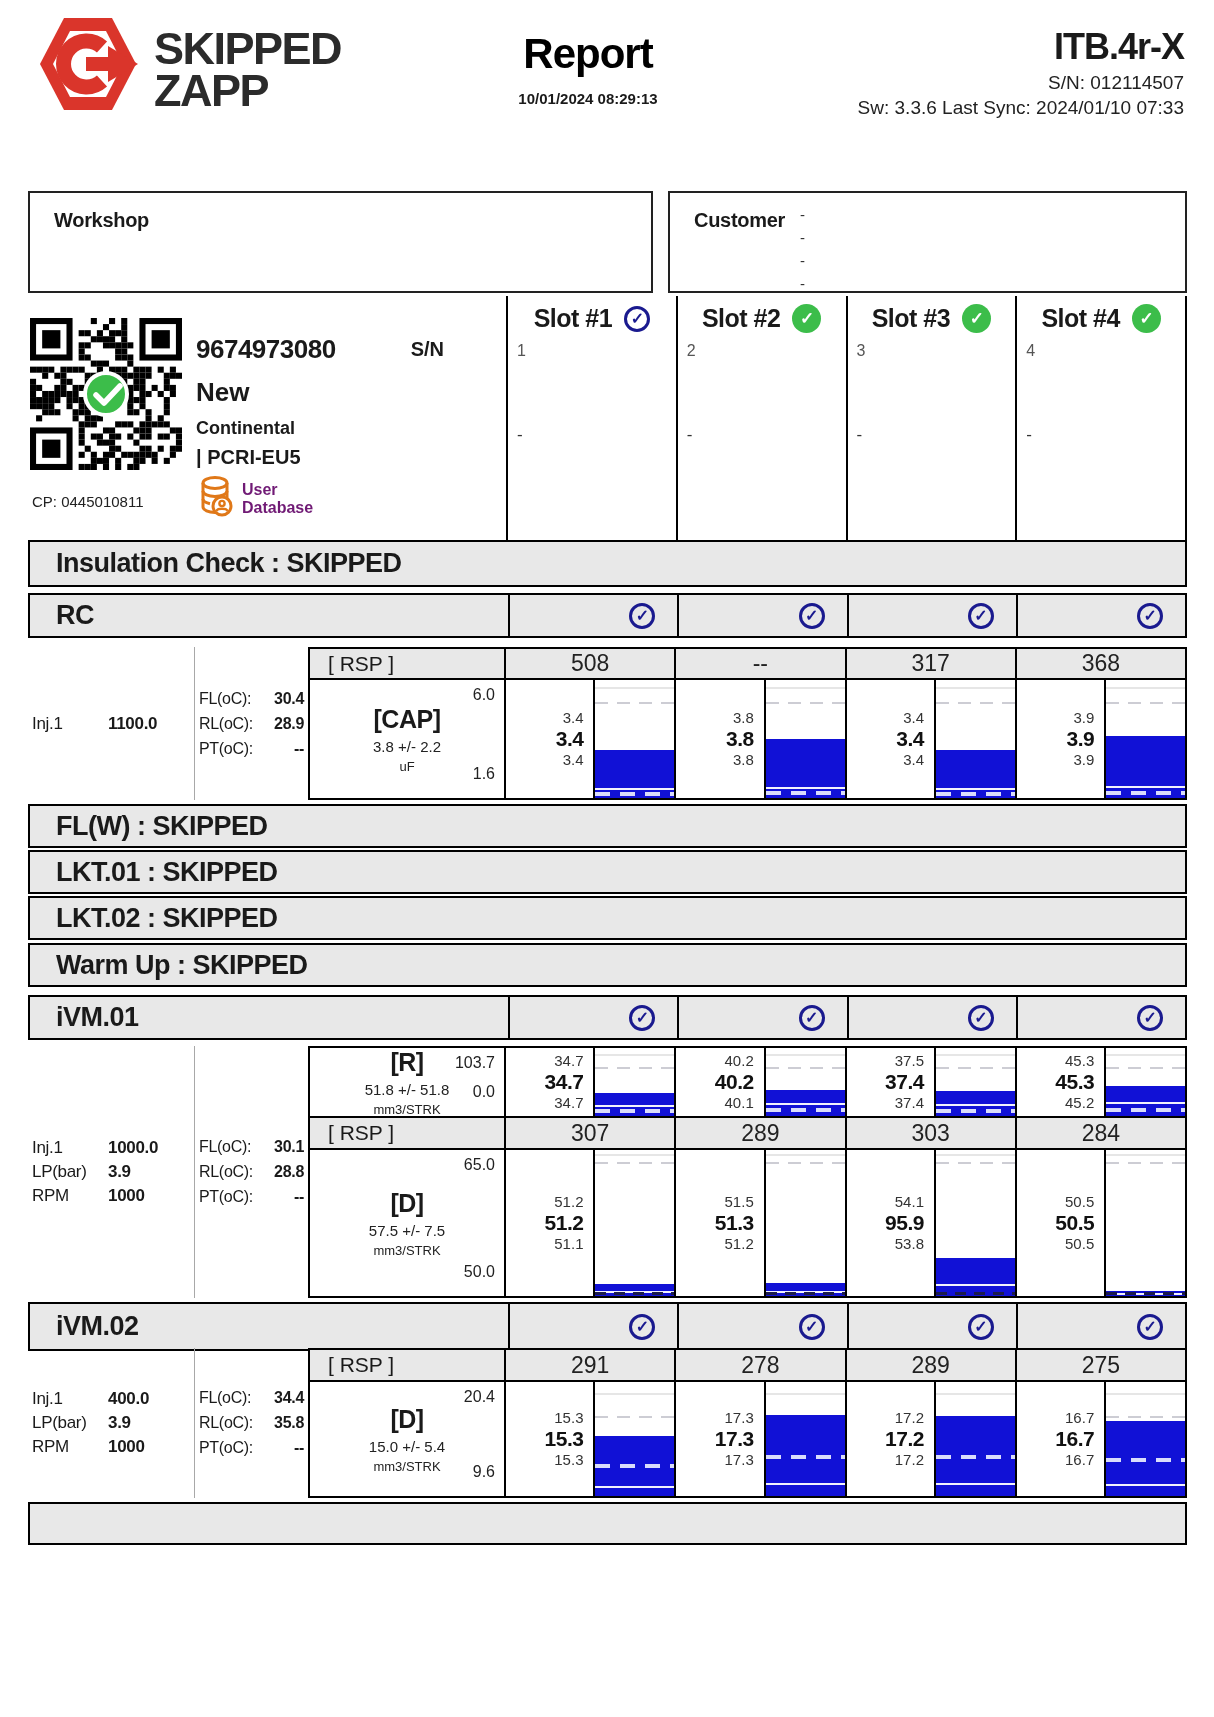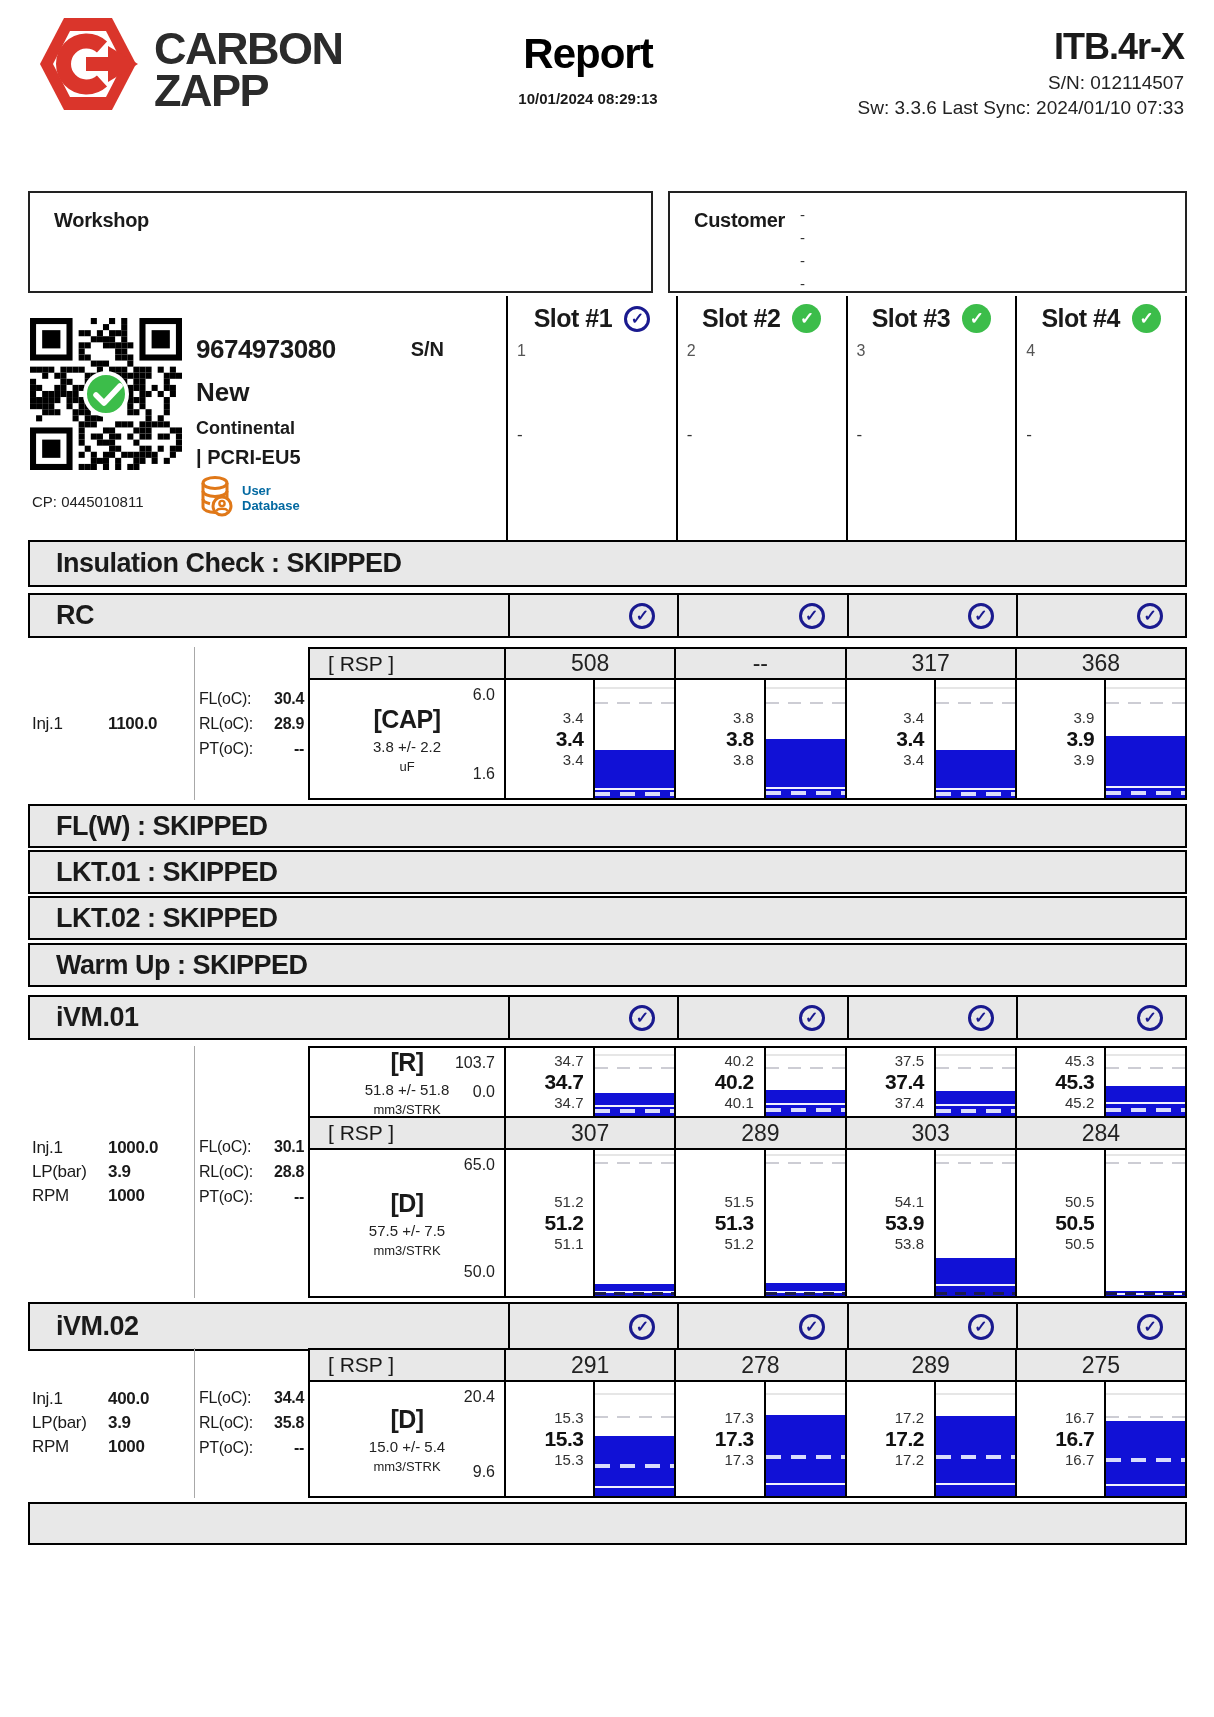--- a/index.html
+++ b/index.html
@@ -31,21 +31,21 @@
   .slot-note{position:absolute;left:9px;bottom:95px;font-size:17px;color:#333;}
   .qr{position:absolute;left:2px;top:22px;}
   .inj-text{position:absolute;left:168px;top:38px;width:305px;}
   .inj-serial{font-size:26px;font-weight:700;letter-spacing:-.5px;}
   .inj-sn{position:absolute;right:62px;top:42px;font-size:20px;font-weight:700;}
   .inj-cond{font-size:26px;font-weight:700;margin-top:12px;}
   .inj-brand{font-size:18px;font-weight:700;margin-top:10px;}
   .inj-model{font-size:20px;font-weight:700;margin-top:7px;}
   .cp{position:absolute;left:4px;bottom:30px;font-size:15px;color:#222;}
   .userdb{position:absolute;left:172px;bottom:18px;display:flex;gap:9px;align-items:center;}
-  .userdb-text{color:#0369a1;font-weight:700;font-size:13px;line-height:1.15;}
+  .userdb-text{color:#701a75;font-weight:700;font-size:16px;line-height:1.15;}
   
   .banner{position:absolute;left:28px;width:1159px;background:#e8e8e8;border:2px solid #000;box-sizing:border-box;
           display:flex;align-items:center;font-size:27px;font-weight:700;letter-spacing:-.5px;}
   .banner-text{padding-left:26px;}
   .banner-title{width:478px;padding-left:26px;box-sizing:border-box;}
   .banner-slot{flex:1;align-self:stretch;border-left:2px solid #000;display:flex;align-items:center;justify-content:flex-end;padding-right:22px;box-sizing:border-box;}
   
   .check{width:26px;height:26px;border-radius:50%;display:inline-flex;align-items:center;justify-content:center;
          font-weight:700;box-sizing:border-box;flex:0 0 auto;}
   .check.blue{border:3px solid #1a1a8f;color:#1a1a8f;font-size:16px;}
@@ -103,21 +103,21 @@
       <span>
         <svg width="100" height="100" viewBox="0 0 100 100">
           <polygon points="26,4 74,4 98,50 74,96 26,96 2,50" fill="#da352b"></polygon>
           <polygon points="32,17 68,17 85,50 68,83 32,83 15,50" fill="#ffffff"></polygon>
           <path d="M64,33 A23,23 0 1 0 64,67" fill="none" stroke="#da352b" stroke-width="15"></path>
           <rect x="48" y="43" width="28" height="14" fill="#da352b"></rect>
           <polygon points="70,32 100,50 70,68" fill="#da352b"></polygon>
         </svg>
       </span>
       <div class="logo-text">
-        <div>CARBON</div>
+        <div>SKIPPED</div>
         <div>ZAPP</div>
       </div>
     </div>
     <div class="center-block">
       <div class="report-title">Report</div>
       <div class="report-date">10/01/2024 08:29:13</div>
     </div>
     <div class="right-block">
       <div class="device">ITB.4r-X</div>
       <div class="serial">S/N: 012114507</div>
@@ -746,21 +746,21 @@
               <div class="gline g-dash"></div>
               <div class="fill" style="height: 8.7%;">
                 <div class="f-line"></div>
               </div>
               <div class="b-dash"></div>
             </div>
           </div>
           <div class="slot-cell">
             <div class="nums">
               <div class="num-max">54.1</div>
-              <div class="num-avg">53.9</div>
+              <div class="num-avg">95.9</div>
               <div class="num-min">53.8</div>
             </div>
             <div class="barbox">
               <div class="gline g-faint"></div>
               <div class="gline g-dash"></div>
               <div class="fill" style="height: 26%;">
                 <div class="f-line"></div>
               </div>
               <div class="b-dash"></div>
             </div>

